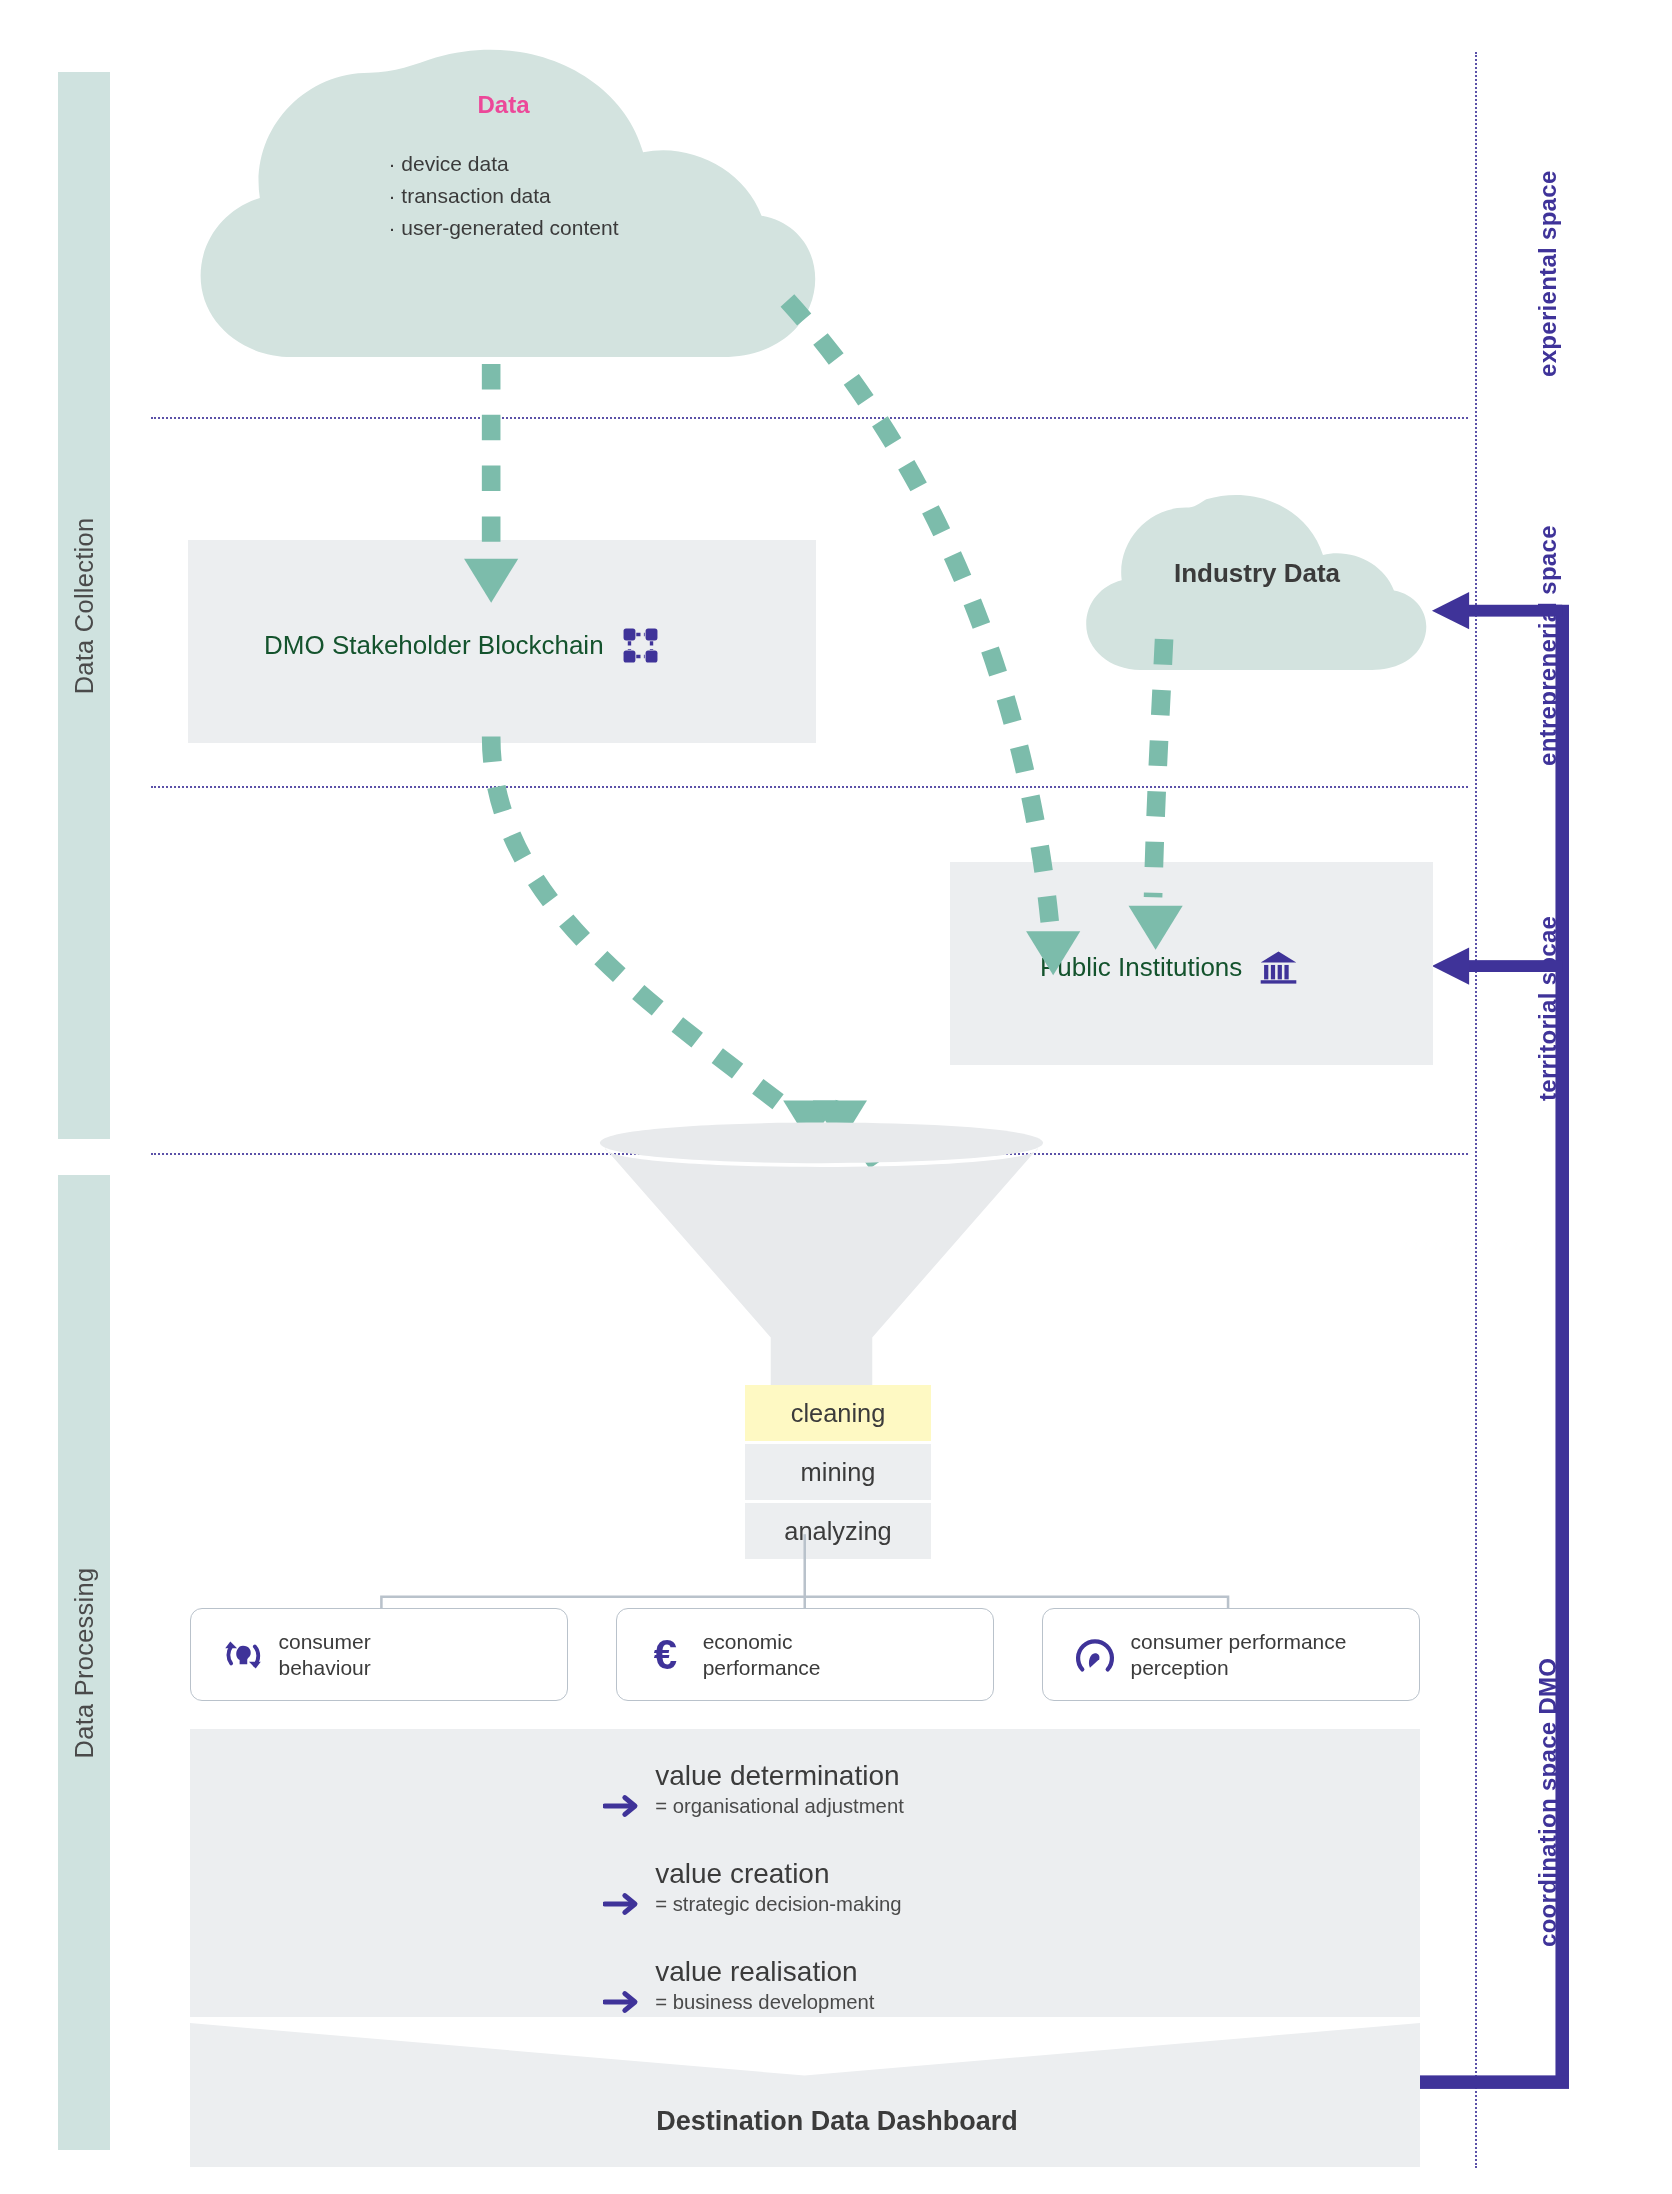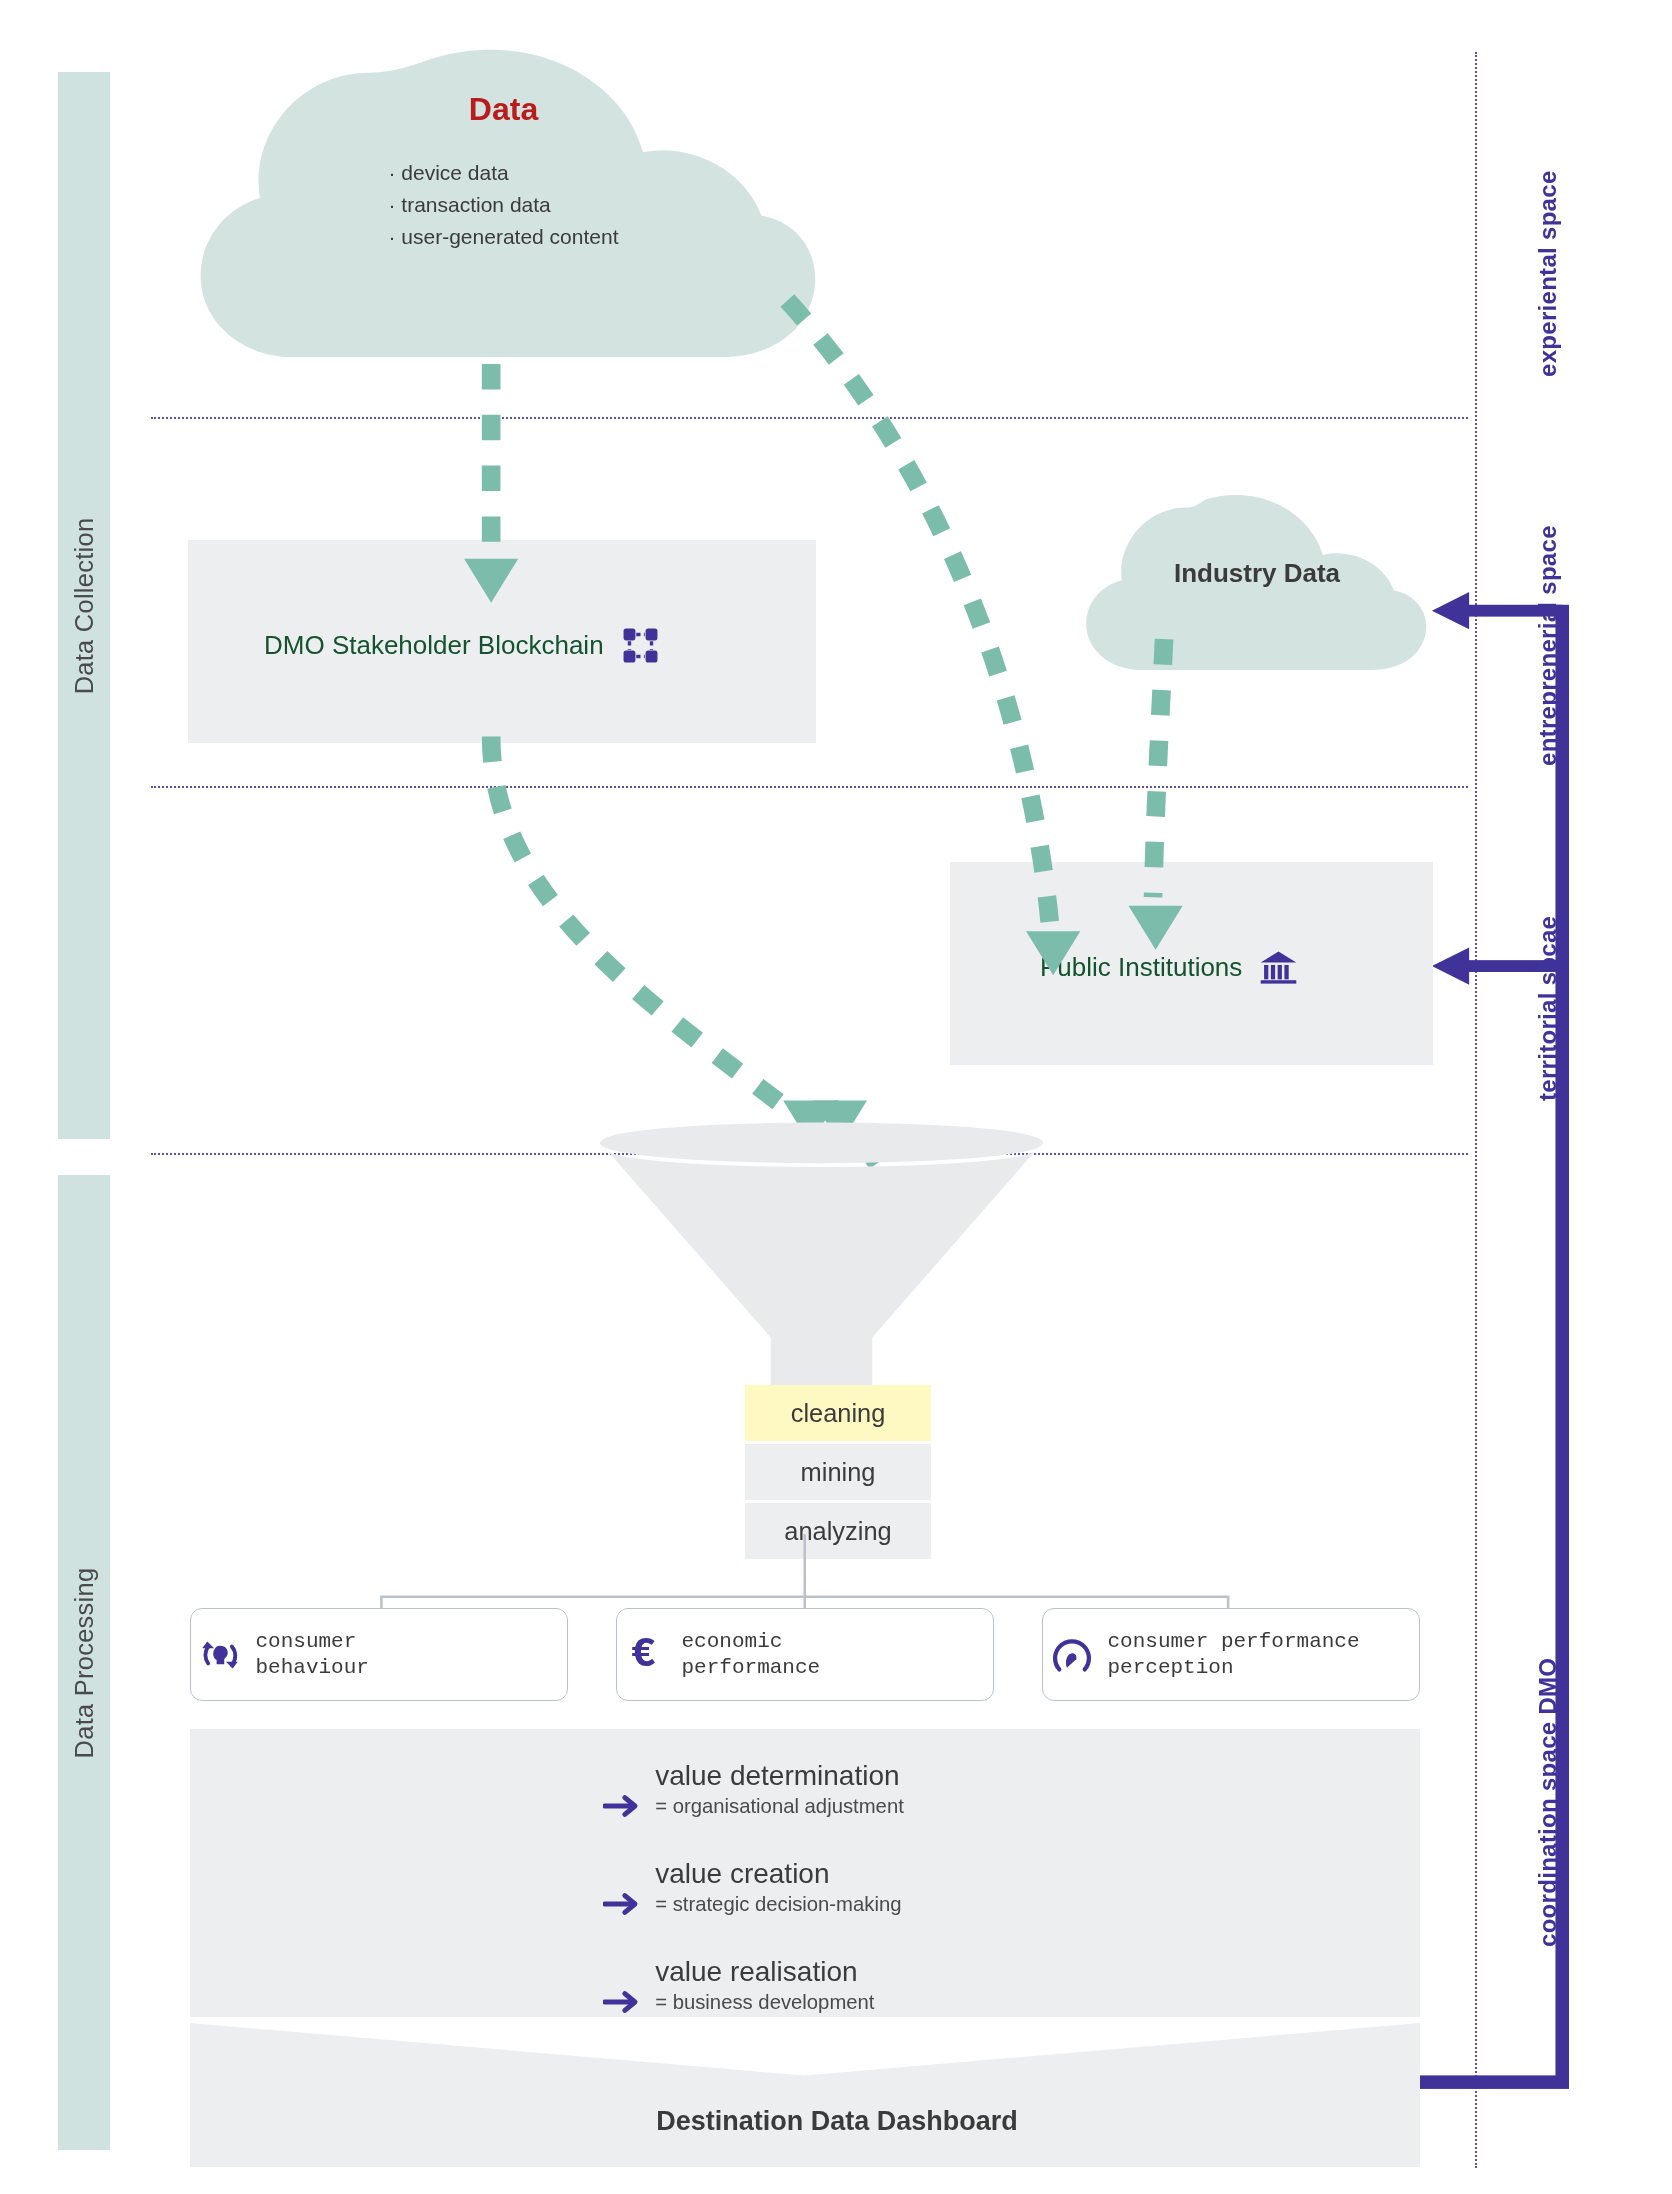--- a/index.html
+++ b/index.html
@@ -45,36 +45,36 @@
 
   
   .funnellbl{
     position:absolute;width:100%;text-align:center;
     color:#3b3b3b;font-size:25.4px;
   }
 
   
   .kpi{
     position:absolute;border:1.7px solid #b9c2cb;border-radius:12px;background:#fff;
-    display:flex;align-items:center;gap:13.5px;padding:0 7px;box-sizing:border-box;font-family:Liberation Mono, monospace;
+    display:flex;align-items:center;gap:13.5px;padding:0 30px;box-sizing:border-box;
   }
   .kpi .txt{color:#3b3b3b;font-size:21px;line-height:1.22;}
 
   
   .valrow{position:absolute;display:flex;align-items:flex-end;gap:15.2px;}
   .valrow .maint{color:#3b3b3b;font-size:28px;line-height:1.05;}
   .valrow .subt{color:#4a4a4a;font-size:20.3px;margin-top:5.1px;}
 
   .dashtitle{
     position:absolute;width:100%;text-align:center;
     color:#3b3b3b;font-size:27px;font-weight:bold;
   }
 
   .bullets{color:#3b3b3b;font-size:21px;line-height:1.52;text-align:left;}
-  .cloudhdr{font-size:32px;font-weight:bold;color:#b91c1c;}
+  .cloudhdr{font-size:24px;font-weight:bold;color:#ec4899;}
 </style>
 </head>
 <body>
 
 <div id="stage">
 
   <div class="abs phasebar" style="left:58px;top:72px;width:52px;height:1067px;">
     <div class="lbl">Data Collection</div>
   </div>
   <div class="abs phasebar" style="left:58px;top:1175px;width:52px;height:975px;">

